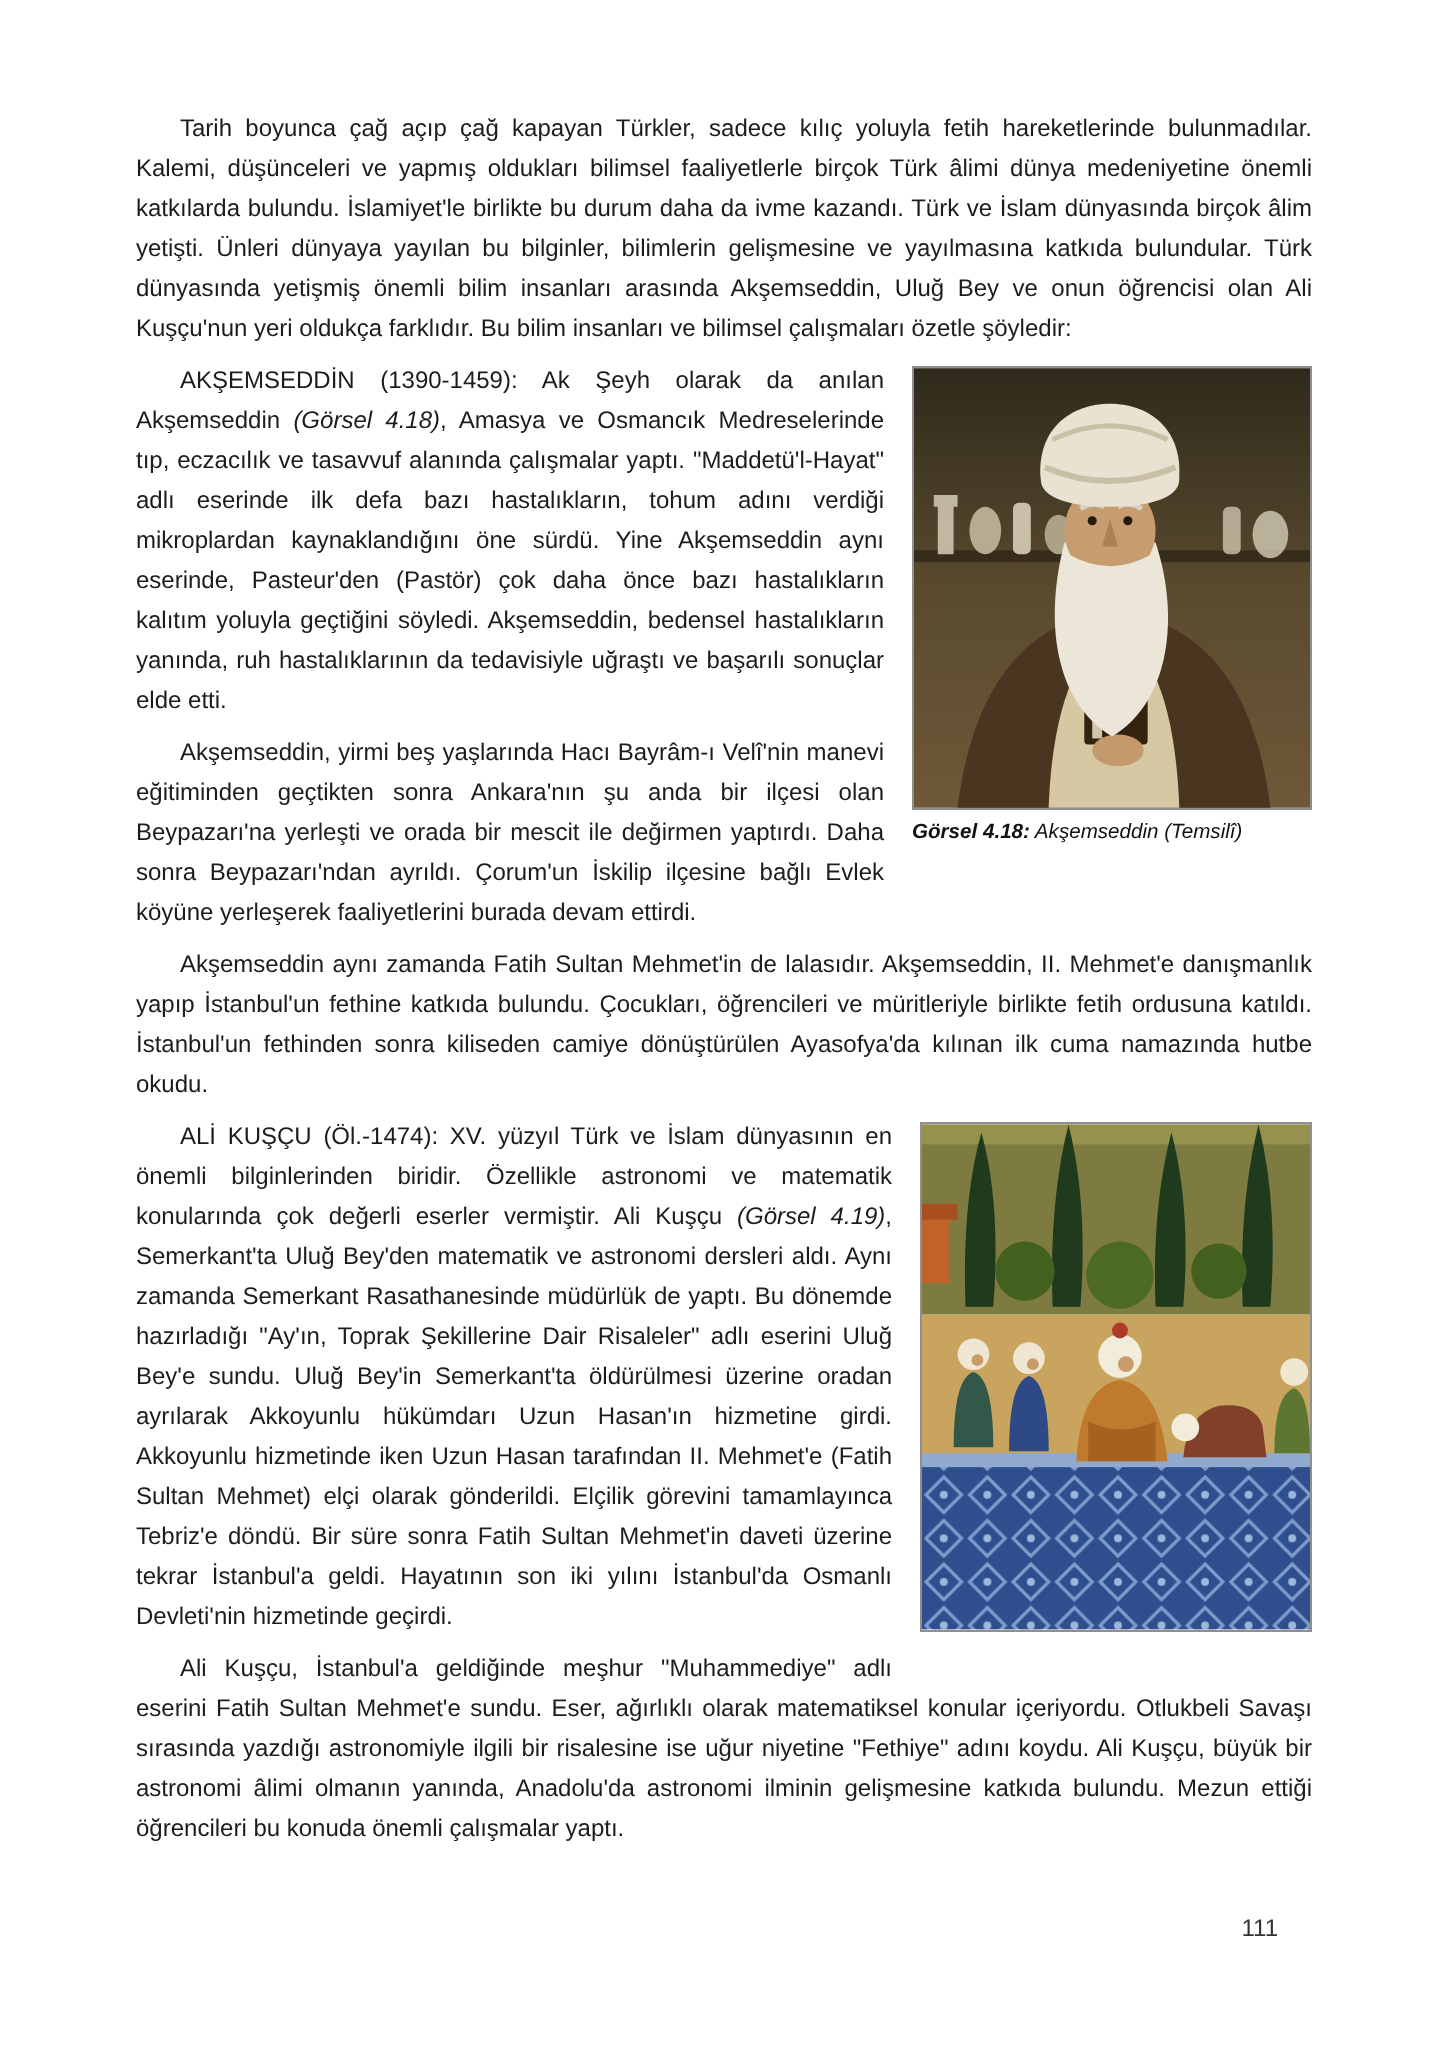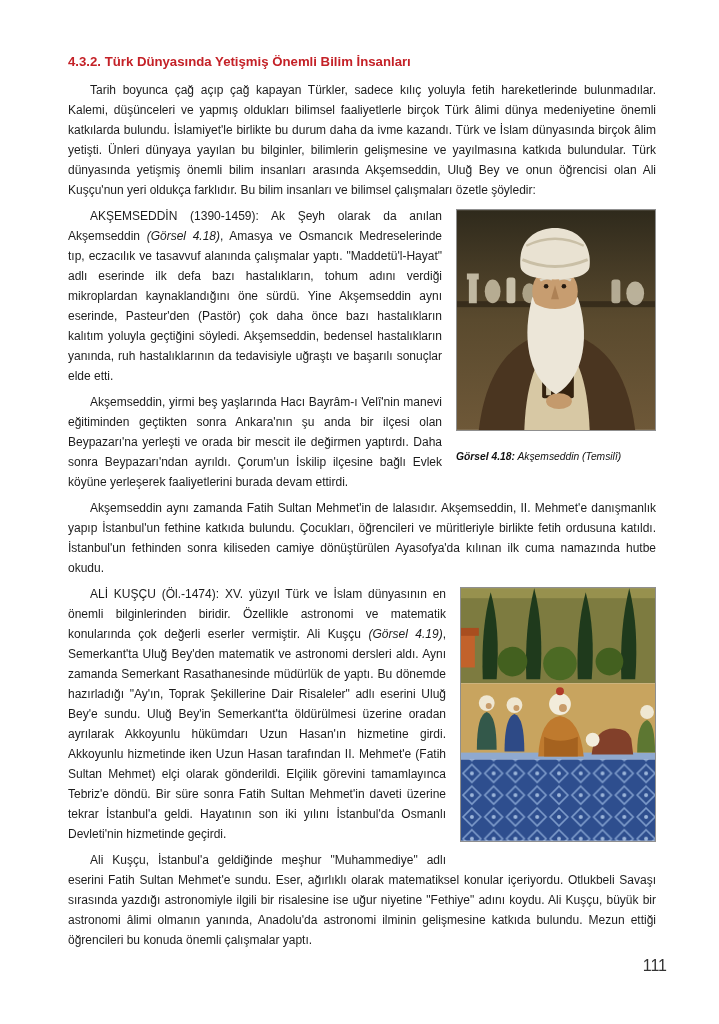--- a/index.html
+++ b/index.html
@@ -36,41 +36,40 @@
   .lead-bold { font-weight: normal; }
   figure { margin: 0; }
   .fig { float: right; }
   .fig1 { width: 200px; margin: 3px 0 14px 14px; }
   .fig2 { width: 196px; margin: 3px 0 10px 14px; }
   .img-frame { display: block; border: 1px solid #8f8f8f; }
   figcaption {
     font-size: 10.3px;
     line-height: 13.5px;
     font-style: italic;
-    margin-top: 19px;
+    margin-top: 5px;
     color: #111111;
     text-align: left;
   }
   figcaption b { font-weight: bold; }
   .fig2 figcaption { margin-bottom: 8px; }
   .page-number {
     position: absolute;
-    right: 52px;
+    right: 80px;
     top: 957px;
-    font-size: 16px;
+    font-size: 12px;
     color: #333333;
   }
 </style>
 </head>
 <body>
 
 <div class="page">
   <div class="content">
 
-    <h2 class="heading" style="color: rgb(196, 33, 39);">4.3.2. Türk Dünyasında Yetişmiş Önemli Bilim İnsanları</h2>
 
     <p class="body-par">Tarih boyunca çağ açıp çağ kapayan Türkler, sadece kılıç yoluyla fetih hareketlerinde bulunmadılar. Kalemi, düşünceleri ve yapmış oldukları bilimsel faaliyetlerle birçok Türk âlimi dünya medeniyetine önemli katkılarda bulundu. İslamiyet'le birlikte bu durum daha da ivme kazandı. Türk ve İslam dünyasında birçok âlim yetişti. Ünleri dünyaya yayılan bu bilginler, bilimlerin gelişmesine ve yayılmasına katkıda bulundular. Türk dünyasında yetişmiş önemli bilim insanları arasında Akşemseddin, Uluğ Bey ve onun öğrencisi olan Ali Kuşçu'nun yeri oldukça farklıdır. Bu bilim insanları ve bilimsel çalışmaları özetle şöyledir:</p>
 
     <figure class="fig fig1">
       <svg class="img-frame" width="200" height="222" viewBox="0 0 200 222" xmlns="http://www.w3.org/2000/svg">
         <defs>
           <linearGradient id="bg1" x1="0" y1="0" x2="0" y2="1">
             <stop offset="0" stop-color="#2f2a1c"></stop>
             <stop offset="0.5" stop-color="#5a4a2e"></stop>
             <stop offset="1" stop-color="#6e5838"></stop>

